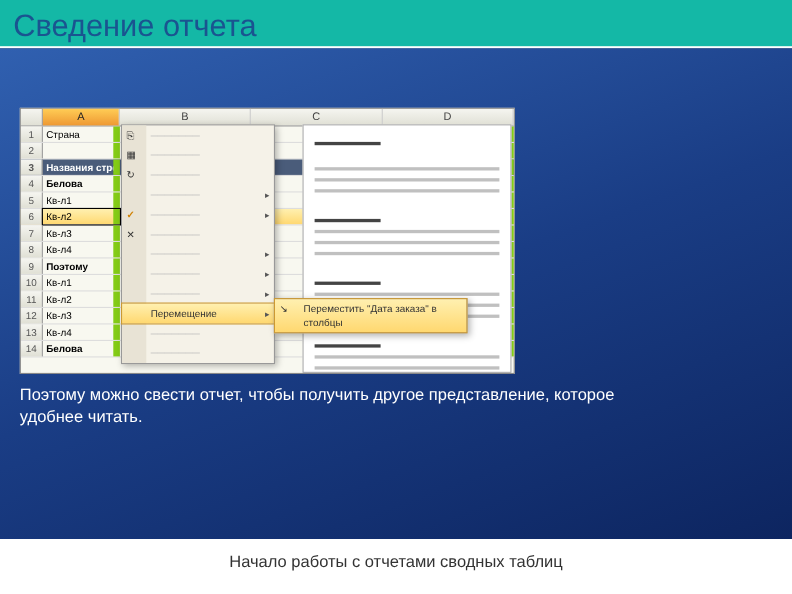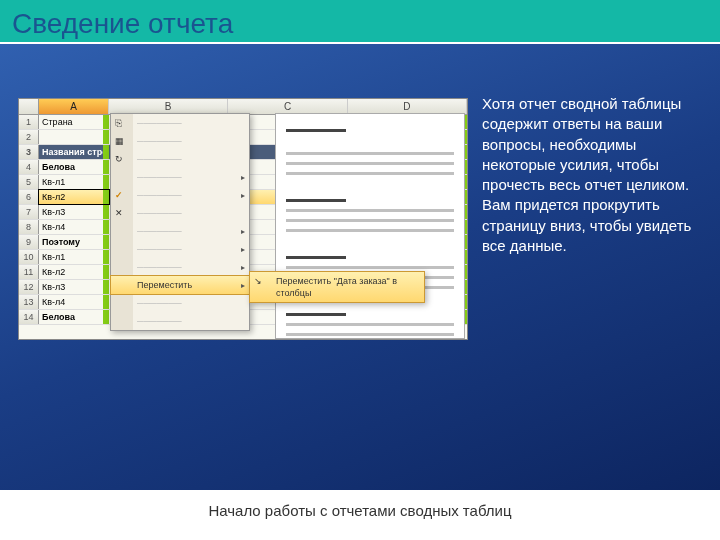--- a/index.html
+++ b/index.html
@@ -241,31 +241,31 @@
       <div id="ctx-items">
           <div class="ctx-item"><span class="ctx-icon">⎘</span><span style="color:#bbb">───────</span></div>
           <div class="ctx-item"><span class="ctx-icon">▦</span><span style="color:#bbb">───────</span></div>
           <div class="ctx-item"><span class="ctx-icon">↻</span><span style="color:#bbb">───────</span></div>
           <div class="ctx-item"><span style="color:#bbb">───────</span><span class="ctx-arrow">▸</span></div>
           <div class="ctx-item"><span class="ctx-icon check">✓</span><span style="color:#bbb">───────</span><span class="ctx-arrow">▸</span></div>
           <div class="ctx-item"><span class="ctx-icon">✕</span><span style="color:#bbb">───────</span></div>
           <div class="ctx-item"><span style="color:#bbb">───────</span><span class="ctx-arrow">▸</span></div>
           <div class="ctx-item"><span style="color:#bbb">───────</span><span class="ctx-arrow">▸</span></div>
           <div class="ctx-item"><span style="color:#bbb">───────</span><span class="ctx-arrow">▸</span></div>
-          <div class="ctx-item hl"><span style="color:">Переместить</span><span class="ctx-arrow">▸</span></div>
+          <div class="ctx-item hl"><span style="color:">Перемещение</span><span class="ctx-arrow">▸</span></div>
           <div class="ctx-item"><span style="color:#bbb">───────</span></div>
           <div class="ctx-item"><span style="color:#bbb">───────</span></div>
         </div>
     </div>
 
     <div class="submenu">
       <div class="strip"></div>
       <div class="ctx-item hl">
         <span class="ctx-icon">↘</span>
         <span>Переместить "Дата заказа" в столбцы</span>
       </div>
     </div>
   </div>
 
-  <div class="right-text">Хотя отчет сводной таблицы содержит ответы на ваши вопросы, необходимы некоторые усилия, чтобы прочесть весь отчет целиком. Вам придется прокрутить страницу вниз, чтобы увидеть все данные.</div>
+  <div class="body-text1">Поэтому можно свести отчет, чтобы получить другое представление, которое удобнее читать.</div>
 </div>
 
 <div class="footer">Начало работы с отчетами сводных таблиц</div>
 
 </body></html>

